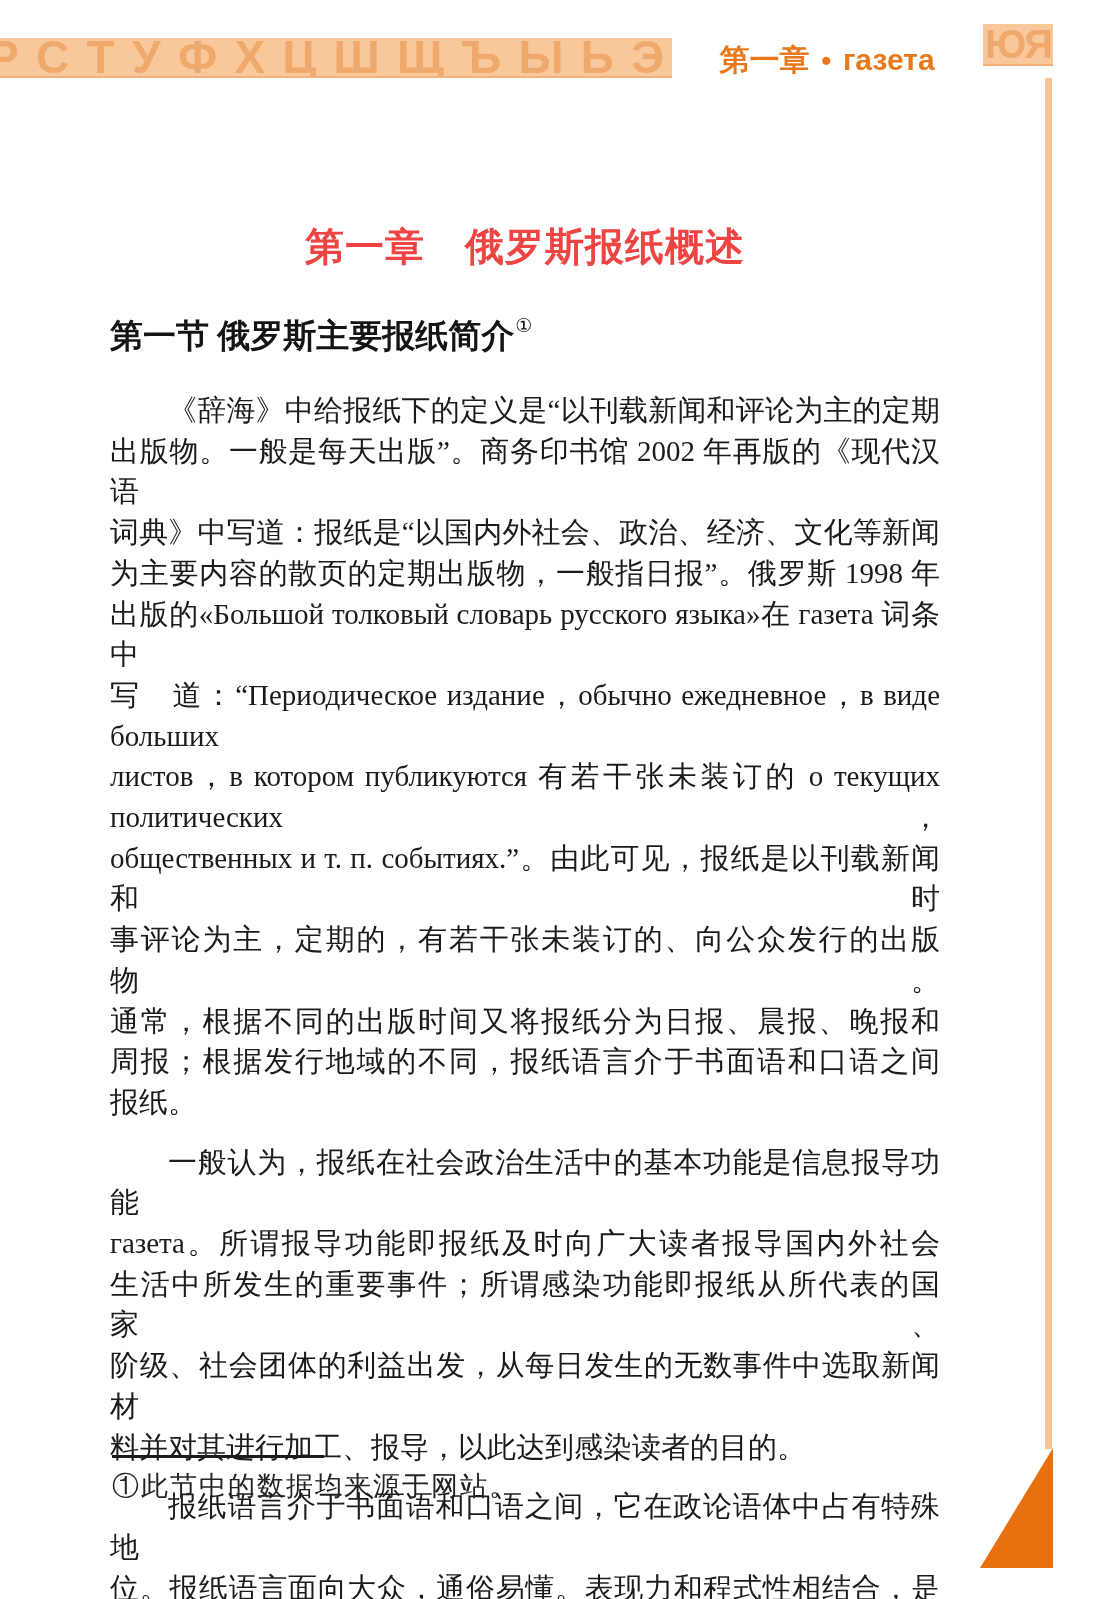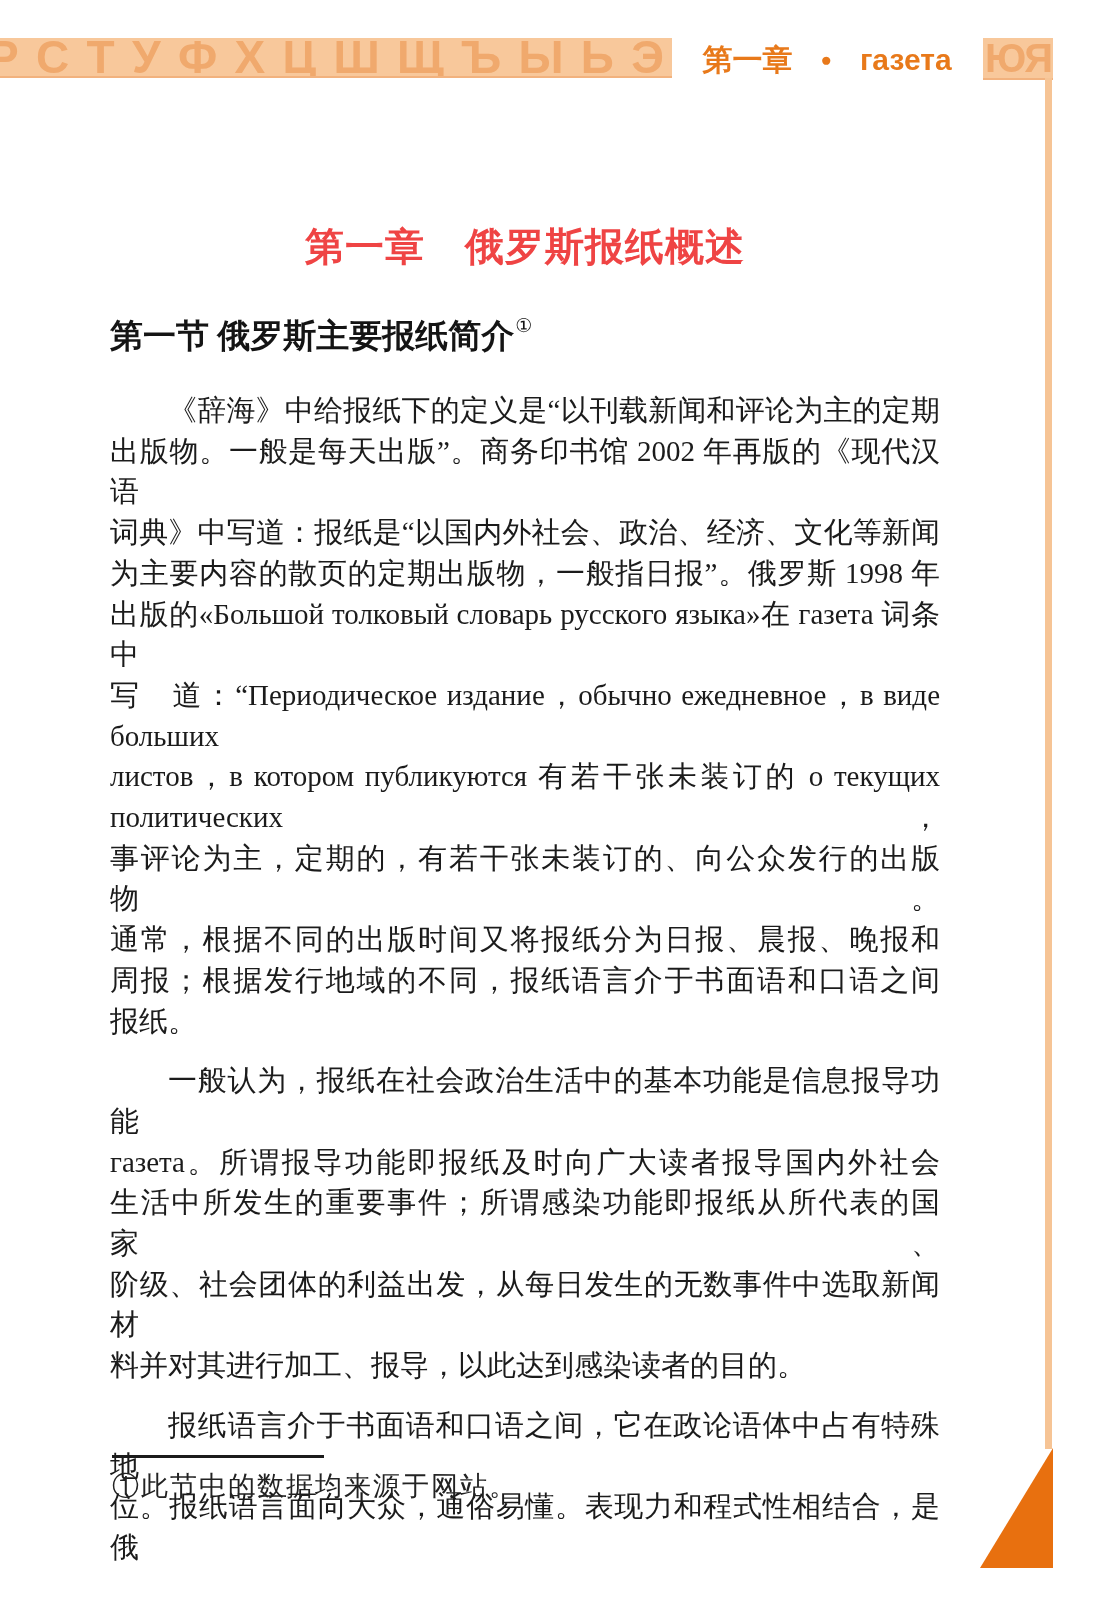--- a/index.html
+++ b/index.html
@@ -31,28 +31,28 @@
   }
   .band-letter{
     font-family:"Liberation Sans", sans-serif;
     font-weight:bold;font-size:46px;line-height:40px;
     color:var(--band-letters);
     flex:0 0 auto;
   }
   .band-letter:first-child{margin-left:-12px;}
   .chapter-label{
     position:absolute;left:682px;top:40px;width:290px;height:40px;
-    display:flex;justify-content:center;align-items:center;gap:28px;
+    display:flex;justify-content:center;align-items:center;gap:11px;
     font-family:"Liberation Sans", sans-serif;
     font-weight:bold;font-size:30px;line-height:40px;
     color:var(--accent);white-space:nowrap;text-align:center;
   }
   .chapter-label .bullet{font-size:19px;line-height:40px;}
   .alphabet-band-right{
-    position:absolute;left:983px;top:38px;width:70px;height:40px;
+    position:absolute;left:983px;top:24px;width:70px;height:40px;
     background:var(--band-bg);
     border-bottom:2px solid var(--band-edge);
     display:flex;justify-content:center;align-items:center;
     overflow:hidden;
     font-family:"Liberation Sans", sans-serif;
     font-weight:bold;font-size:40px;line-height:40px;letter-spacing:-2px;
     color:var(--band-letters);
   }
   .vline{
     position:absolute;left:1045px;top:78px;width:7px;height:1371px;
@@ -150,20 +150,21 @@
   </h2>
 
   <div class="body-text" id="body-text">
       <div class="line first">《辞海》中给报纸下的定义是“以刊载新闻和评论为主的定期</div>
       <div class="line">出版物。一般是每天出版”。商务印书馆 2002 年再版的《现代汉语</div>
       <div class="line">词典》中写道：报纸是“以国内外社会、政治、经济、文化等新闻</div>
       <div class="line">为主要内容的散页的定期出版物，一般指日报”。俄罗斯 1998 年</div>
       <div class="line">出版的«Большой толковый словарь русского языка»在 газета 词条中</div>
       <div class="line">写　道：“Периодическое издание，обычно ежедневное，в виде больших</div>
       <div class="line">листов，в котором публикуются 有若干张未装订的 о текущих политических，</div>
+      <div class="line">общественных и т. п. событиях.”。由此可见，报纸是以刊载新闻和时</div>
       <div class="line">事评论为主，定期的，有若干张未装订的、向公众发行的出版物。</div>
       <div class="line">通常，根据不同的出版时间又将报纸分为日报、晨报、晚报和</div>
       <div class="line">周报；根据发行地域的不同，报纸语言介于书面语和口语之间</div>
       <div class="line last">报纸。</div>
       <div class="line first">一般认为，报纸在社会政治生活中的基本功能是信息报导功能</div>
       <div class="line">газета。所谓报导功能即报纸及时向广大读者报导国内外社会</div>
       <div class="line">生活中所发生的重要事件；所谓感染功能即报纸从所代表的国家、</div>
       <div class="line">阶级、社会团体的利益出发，从每日发生的无数事件中选取新闻材</div>
       <div class="line last">料并对其进行加工、报导，以此达到感染读者的目的。</div>
       <div class="line first">报纸语言介于书面语和口语之间，它在政论语体中占有特殊地</div>

